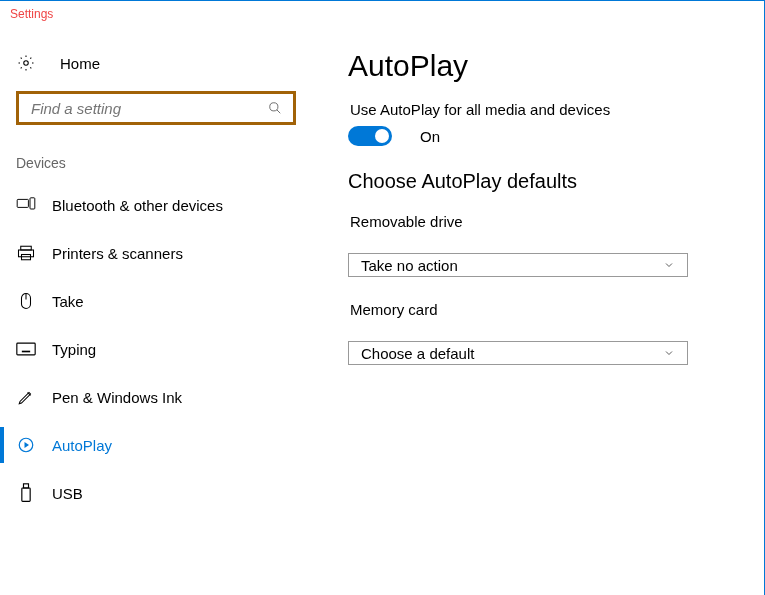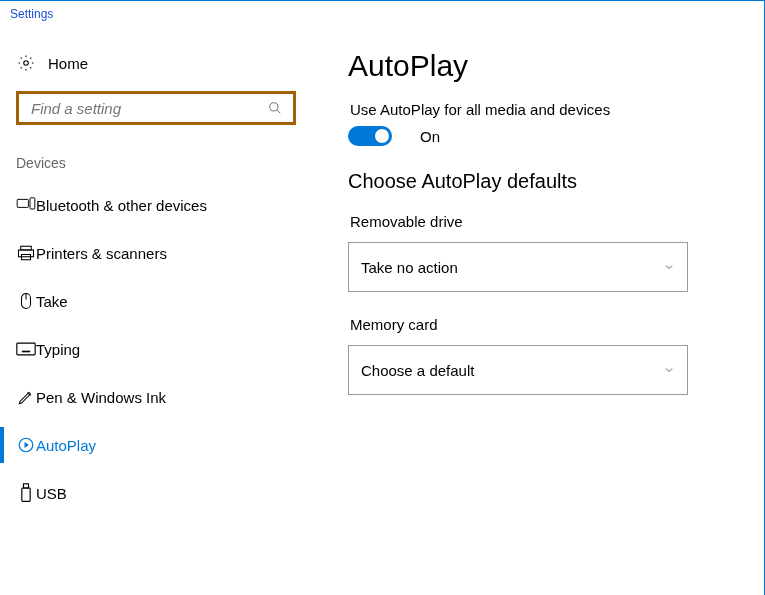--- a/index.html
+++ b/index.html
@@ -12,34 +12,34 @@
     color: #000;
     background: #fff;
     border-top: 1px solid #0078d7;
     border-right: 1px solid #0078d7;
     position: relative;
     overflow: hidden;
   }
   .window-title {
     font-size: 12px;
     padding: 6px 28px 2px 10px;
-    color: #1d4ed8;
+    color: #ef4444;
   }
   .content {
     display: flex;
     height: calc(100% - 25px);
   }
   .sidebar {
     width: 322px;
     padding: 20px 0 0 0;
   }
   .home-row {
     display:flex;
     align-items:center;
-    gap:12px;
+    gap:24px;
     padding: 6px 16px;
     font-size:15px;
     cursor: pointer;
     height: 40px;
   }
   .search-wrap {
     padding: 8px 16px 0 16px;
   }
   .search-box {
     width: 280px;
@@ -62,20 +62,21 @@
   }
   .category-label {
     color:#666;
     font-size:14px;
     padding: 30px 16px 6px 16px;
   }
   .nav-list { padding-top: 4px; }
   .nav-item {
     display:flex;
     align-items:center;
+    gap:16px;
     height: 48px;
     padding: 0 16px;
     font-size:15px;
     cursor:pointer;
     position: relative;
   }
   .nav-item.active {
     color:#0078d7;
   }
   .nav-item.active::before {
@@ -127,30 +128,30 @@
   }
   .toggle-label { font-size:15px; }
   .main h2 {
     font-size: 20px;
     font-weight: 400;
     margin: 6px 0 20px 0;
   }
   .dropdown-group { margin-bottom: 24px; }
   .dropdown {
     width: 340px;
-    height: 50px;
+    height: 24px;
     border:1px solid #999;
     display:flex;
     align-items:center;
     justify-content: space-between;
     padding: 0 12px;
     font-size:15px;
     background:#fff;
     cursor:pointer;
-    margin-top: 12px;
+    margin-top: 23px;
   }
   .chevron {
     width:12px; height:12px;
     display:flex; align-items:center; justify-content:center;
   }
 </style>
 </head>
 <body>
 
 <div class="window-title">Settings</div>

